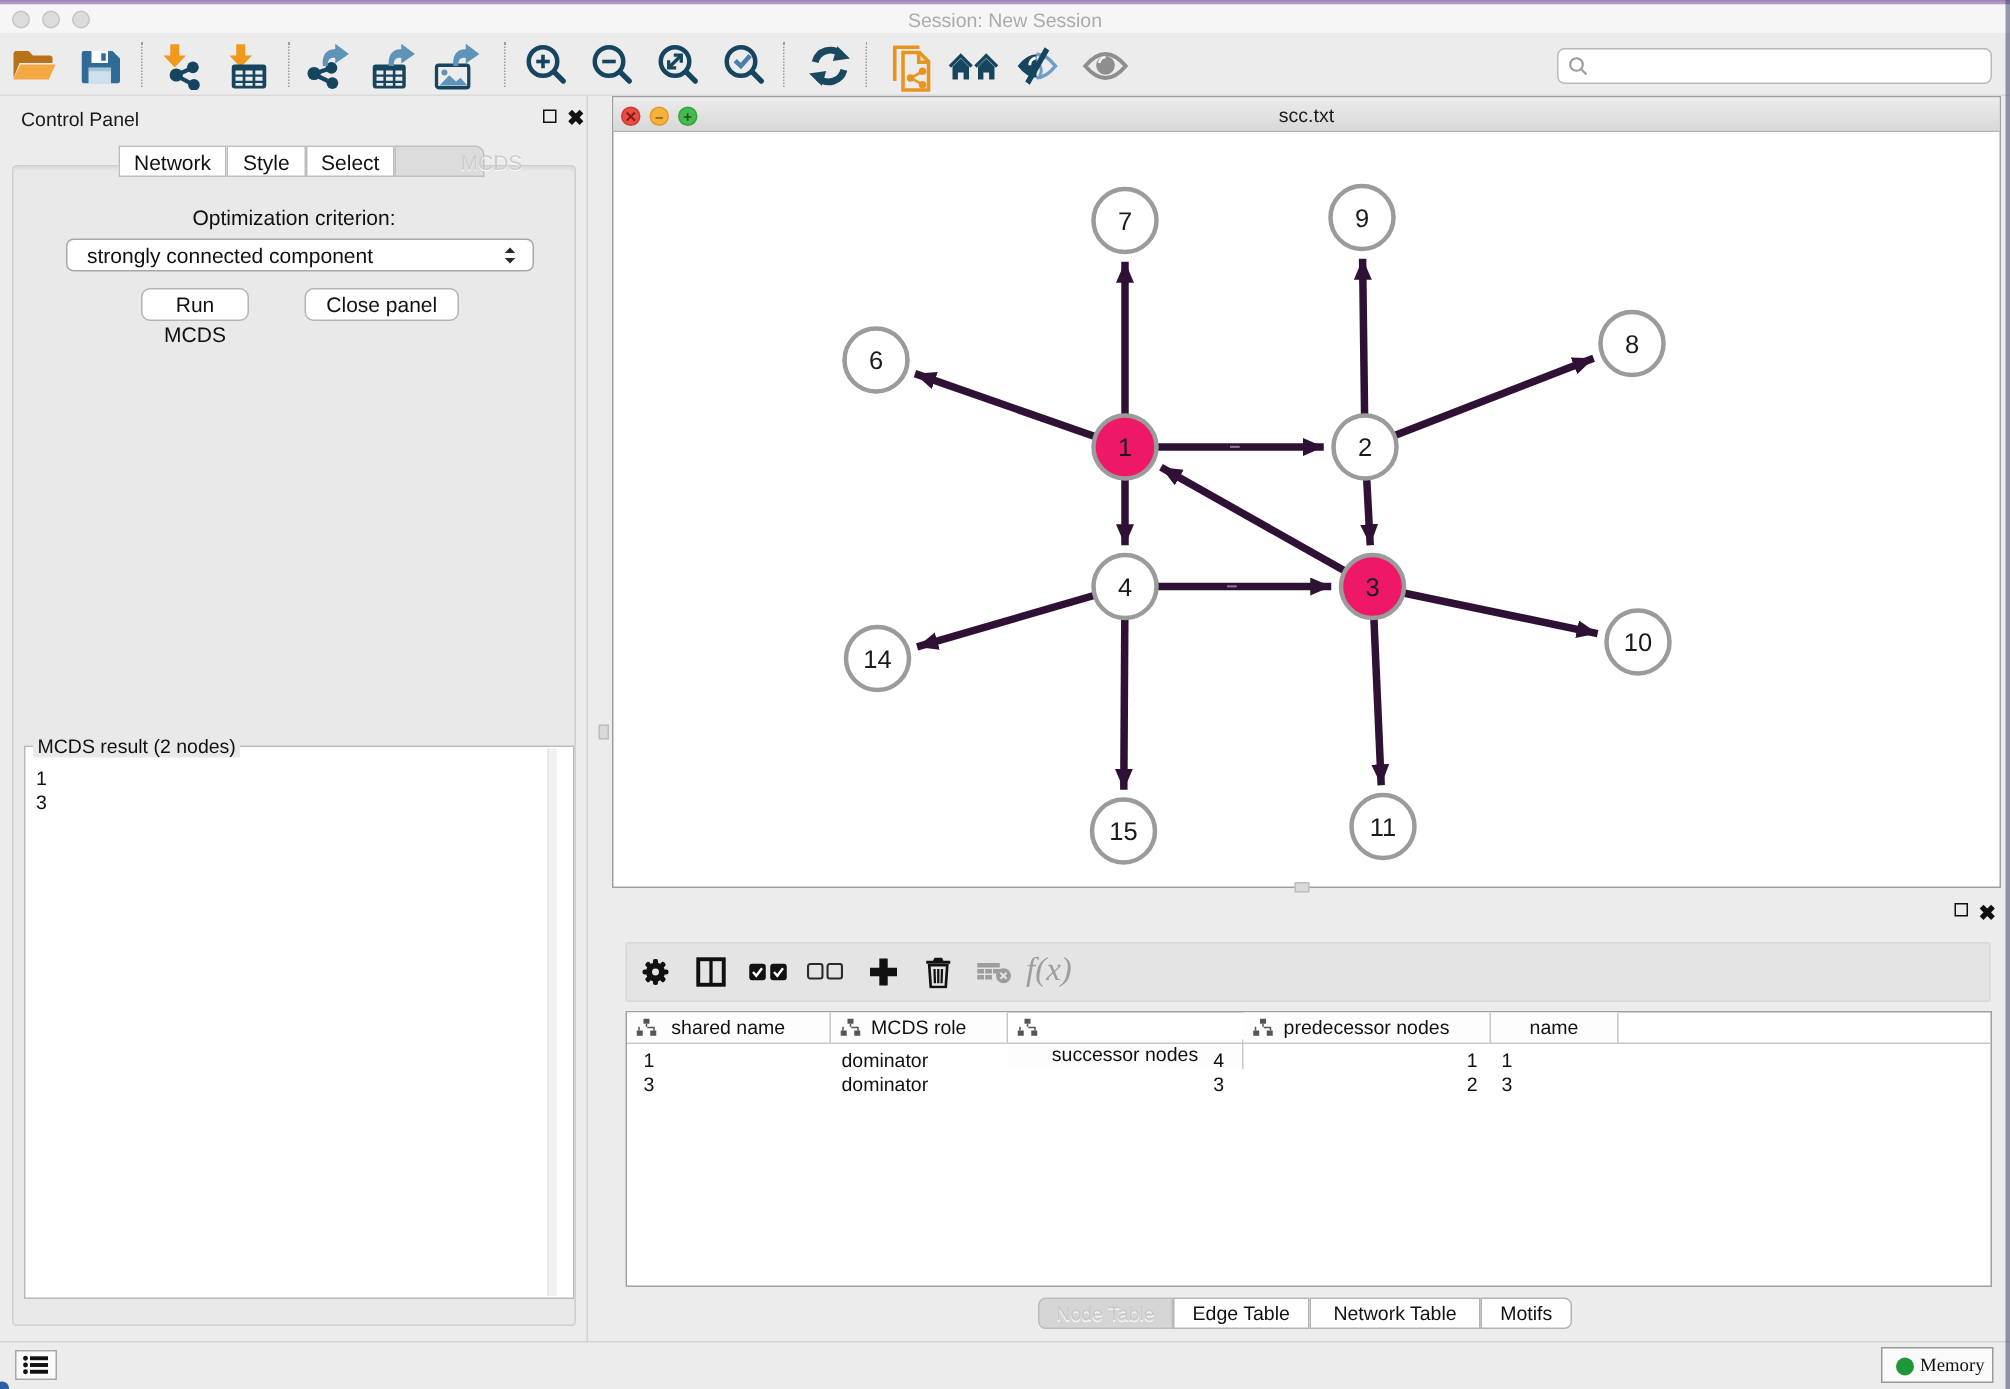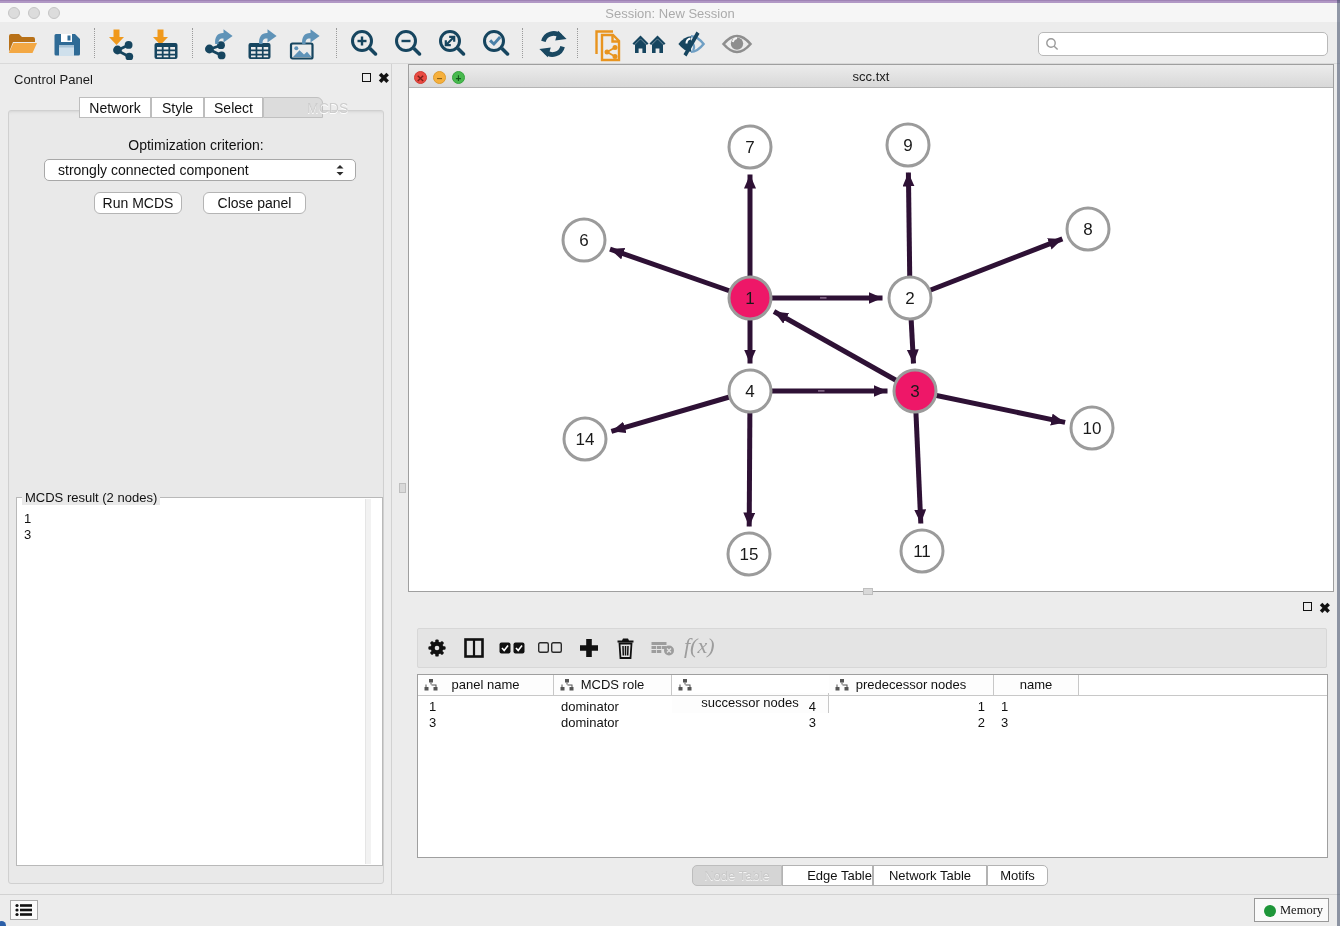--- a/index.html
+++ b/index.html
@@ -222,21 +222,21 @@
   <div class="tab" style="left:151px;width:53px;">Style</div>
   <div class="tab" style="left:204px;width:59px;">Select</div>
   <div class="tab" style="left:263px;width:60px;background:#dcdcdc;border-color:#c0c0c0;color:#cdcdcd;text-shadow:0 1px 0 #fff;border-top-right-radius:6px;padding-left:43px;">MCDS</div>
   <div id="optlabel">Optimization criterion:</div>
   <div id="combo" class="abs">strongly connected component
     <svg width="10" height="13" viewBox="0 0 10 13" style="position:absolute;right:10px;top:4px;">
       <path d="M1.5 4.6 L5 1 L8.5 4.6 Z" fill="#2a2a2a"></path>
       <path d="M1.5 8 L5 11.6 L8.5 8 Z" fill="#2a2a2a"></path>
     </svg>
   </div>
-  <div class="btn" style="left:94px;width:88px;">Run MCDS</div>
+  <div class="btn" style="left:94px;width:72px;">Run MCDS</div>
   <div class="btn" style="left:203px;width:103px;">Close panel</div>
   <div id="mcdsgroup" class="abs">
     <div style="position:absolute;left:348px;top:1px;width:6px;height:365px;background:#f2f2f2;border-left:1px solid #e5e5e5;"></div>
   </div>
   <div id="mcdslabel">MCDS result (2 nodes)</div>
   <div id="mcdstext">1<br>3</div>
 </div>
 
 <div id="netwin" class="abs">
   <div id="nettitle">
@@ -366,21 +366,21 @@
         <rect x="0.5" y="9" width="4.5" height="3"></rect>
           <rect x="5.8" y="9" width="4.5" height="3"></rect>
         <circle cx="18" cy="9.5" r="5"></circle>
       </g>
       <path d="M16 7.5 l4 4 M20 7.5 l-4 4" stroke="#e4e4e4" stroke-width="1.3"></path>
     </svg>
 
     <div style="position:absolute;left:266px;top:4px;font-family:'Liberation Serif',serif;font-style:italic;font-size:22px;color:#9d9d9d;">f(x)</div>
   </div>
   <div id="tablebox">
-    <div class="th" style="left:0;width:136px;">panel name</div>
+    <div class="th" style="left:0;width:136px;">shared name</div>
     <div class="th" style="left:136px;width:118px;">MCDS role</div>
     <div class="th" style="left:254px;width:157px;margin-top:18px;">successor nodes</div>
     <div class="th" style="left:411px;width:165px;">predecessor nodes</div>
     <div class="th" style="left:576px;width:85px;">name</div>
     <div style="position:absolute;left:0;top:20px;width:909px;height:1px;background:#c8c8c8;"></div>
     <svg class="colicon" style="left:6px;" width="14" height="12" viewBox="0 0 14 12">
         <g fill="#555">
           <rect x="5" y="0" width="4" height="3.5"></rect>
           <rect x="0.5" y="8" width="4" height="3.5"></rect>
           <rect x="9.5" y="8" width="4" height="3.5"></rect>
@@ -416,21 +416,21 @@
     <div class="td" style="left:300px;top:24px;width:98px;text-align:right;">4</div>
     <div class="td" style="left:460px;top:24px;width:107px;text-align:right;">1</div>
     <div class="td" style="left:583px;top:24px;">1</div>
     <div class="td" style="left:11px;top:40px;">3</div>
     <div class="td" style="left:143px;top:40px;">dominator</div>
     <div class="td" style="left:300px;top:40px;width:98px;text-align:right;">3</div>
     <div class="td" style="left:460px;top:40px;width:107px;text-align:right;">2</div>
     <div class="td" style="left:583px;top:40px;">3</div>
   </div>
   <div class="btab" style="left:284px;width:90px;background:#d5d5d5;border-color:#bdbdbd;color:#c9c9c9;text-shadow:0 1px 0 #f5f5f5;border-top-left-radius:5px;border-bottom-left-radius:5px;">Node Table</div>
-  <div class="btab" style="left:374px;width:91px;text-align:right;">Edge Table</div>
+  <div class="btab" style="left:374px;width:91px;">Edge Table</div>
   <div class="btab" style="left:465px;width:114px;">Network Table</div>
   <div class="btab" style="left:579px;width:61px;border-top-right-radius:5px;border-bottom-right-radius:5px;">Motifs</div>
 </div>
 
 <div id="statusbar" class="abs">
   <div id="listbtn">
     <svg width="18" height="14" viewBox="0 0 18 14" style="position:absolute;left:4px;top:2px;">
       <g fill="#111">
         <circle cx="2" cy="2.5" r="1.6"></circle>
           <rect x="5" y="1.2" width="12" height="2.6"></rect>

